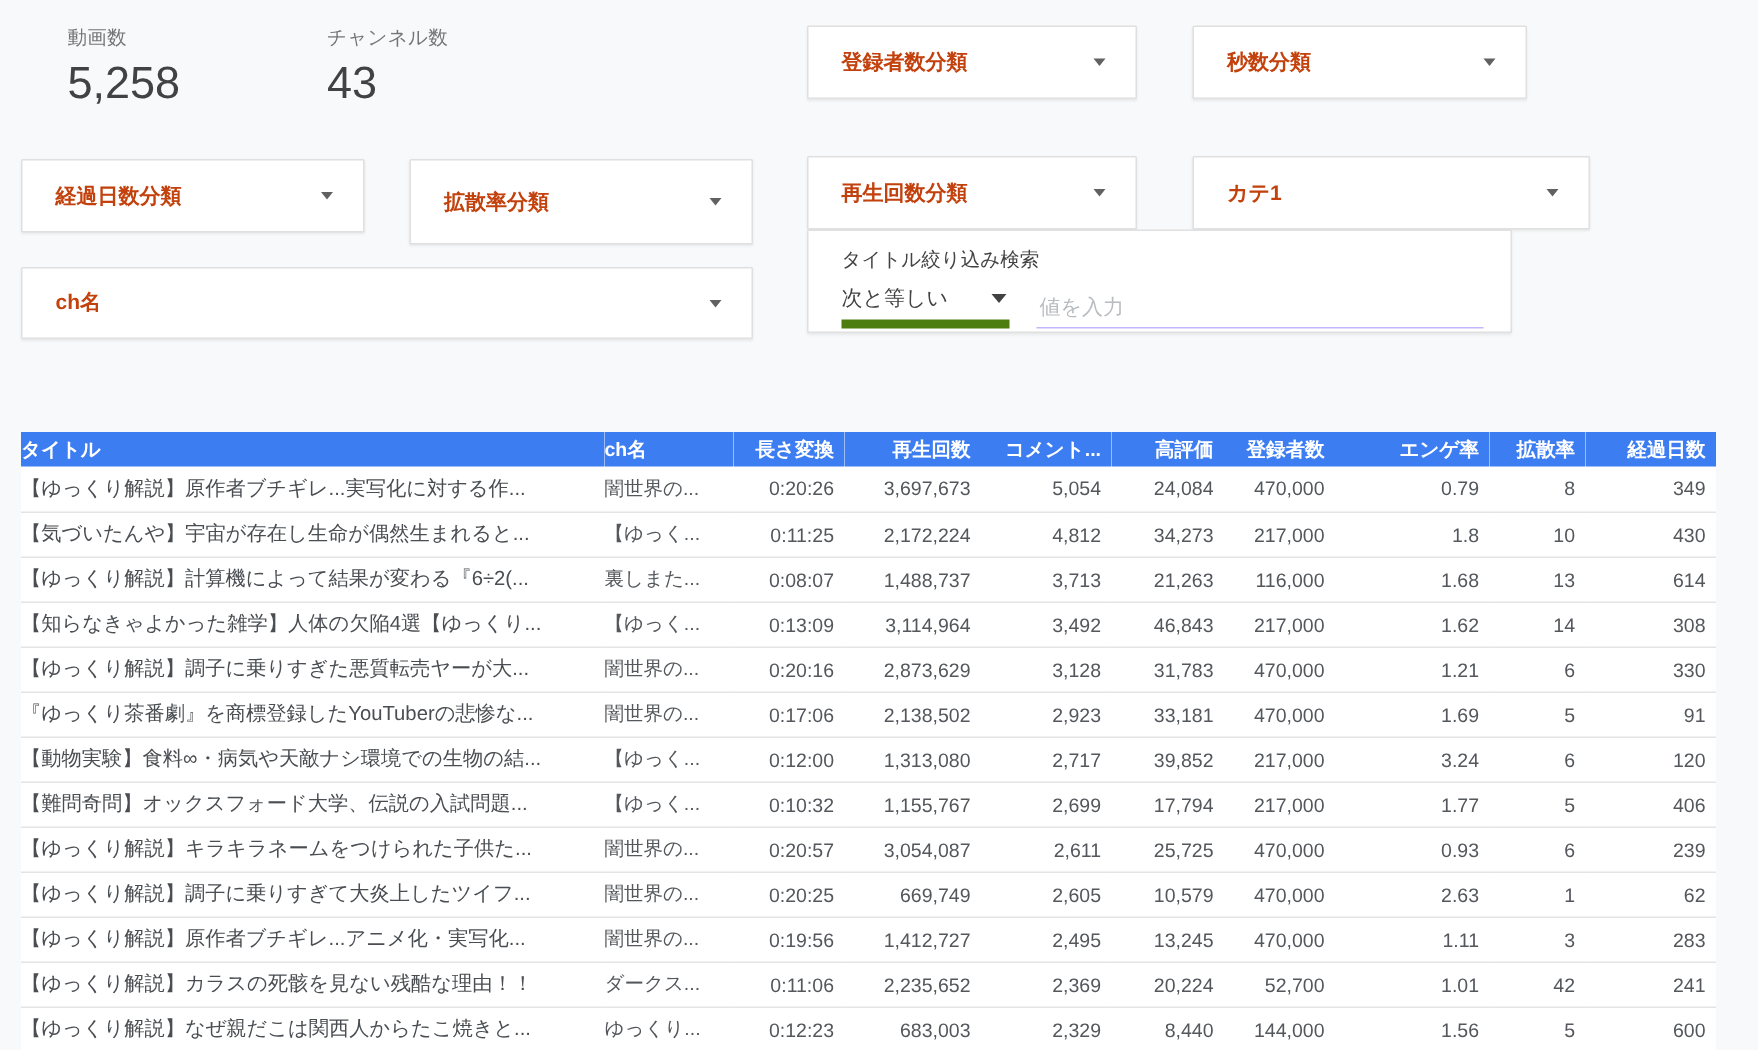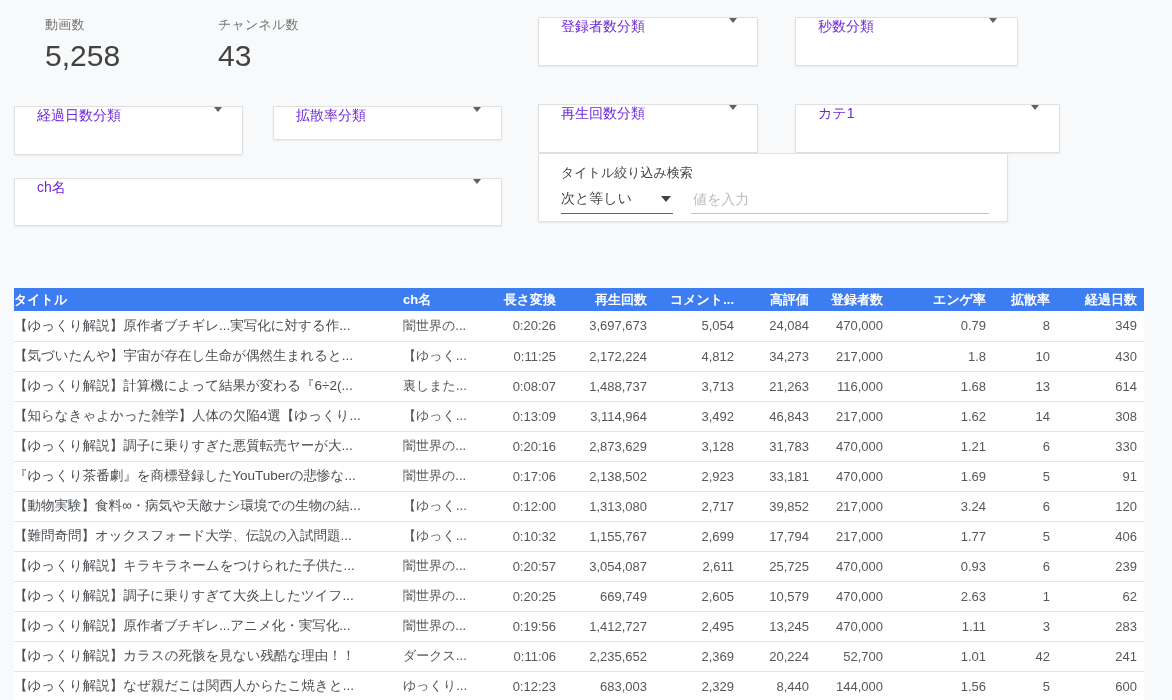--- a/index.html
+++ b/index.html
@@ -24,58 +24,59 @@
   #sc-channels{ left: 218px; top: 16px; }
 
   
   .filter-box {
     position: absolute;
     background: #ffffff;
     border: 1px solid #e0e0e0;
     border-radius: 1px;
     box-shadow: 0 1px 2px rgba(0,0,0,0.07);
     display: flex;
-    align-items: flex-start;
+    align-items: center;
     justify-content: space-between;
     padding: 0 20px 0 22px;
     font-size: 14px;
-    color: #6d28d9;
+    color: #c2410c;
     cursor: pointer;
+    font-weight: bold;
   }
   .caret {
     width: 0; height: 0;
     border-left: 4px solid transparent;
     border-right: 4px solid transparent;
     border-top: 5px solid #616161;
     flex: 0 0 auto;
   }
   #f-subscribers { left: 538px; top: 17px;  width: 220px; height: 49px; }
   #f-seconds     { left: 795px; top: 17px;  width: 223px; height: 49px; }
   #f-days        { left: 14px;  top: 106px; width: 229px; height: 49px; }
-  #f-spread      { left: 273px; top: 106px; width: 229px; height: 34px; }
+  #f-spread      { left: 273px; top: 106px; width: 229px; height: 57px; }
   #f-plays       { left: 538px; top: 104px; width: 220px; height: 49px; gap: 28px; }
   #f-cat1        { left: 795px; top: 104px; width: 265px; height: 49px; }
   #f-chname      { left: 14px;  top: 178px; width: 488px; height: 48px; }
 
   
   .search-box {
     position: absolute;
     left: 538px; top: 153px; width: 470px; height: 69px;
     background: #ffffff;
     border: 1px solid #e0e0e0;
     border-radius: 1px;
     box-shadow: 0 1px 2px rgba(0,0,0,0.07);
     padding: 10px 18px 0 22px;
   }
   .search-box .sb-label { font-size: 13px; color: #424242; }
   .sb-row { display: flex; align-items: flex-end; margin-top: 6px; }
   .operator {
     display: flex; align-items: center; justify-content: space-between;
     width: 112px;
-    border-bottom: 1px solid #4d7c0f;
+    border-bottom: 6px solid #4d7c0f;
     padding: 2px 2px 5px 0;
     font-size: 14px; color: #424242;
     cursor: pointer;
   }
   .operator .caret { border-top-color: #424242; border-left-width: 5px; border-right-width: 5px; border-top-width: 6px; }
   .sb-input {
     flex: 1;
     margin-left: 18px;
     border: none;
     border-bottom: 1px solid #c4b5fd;

